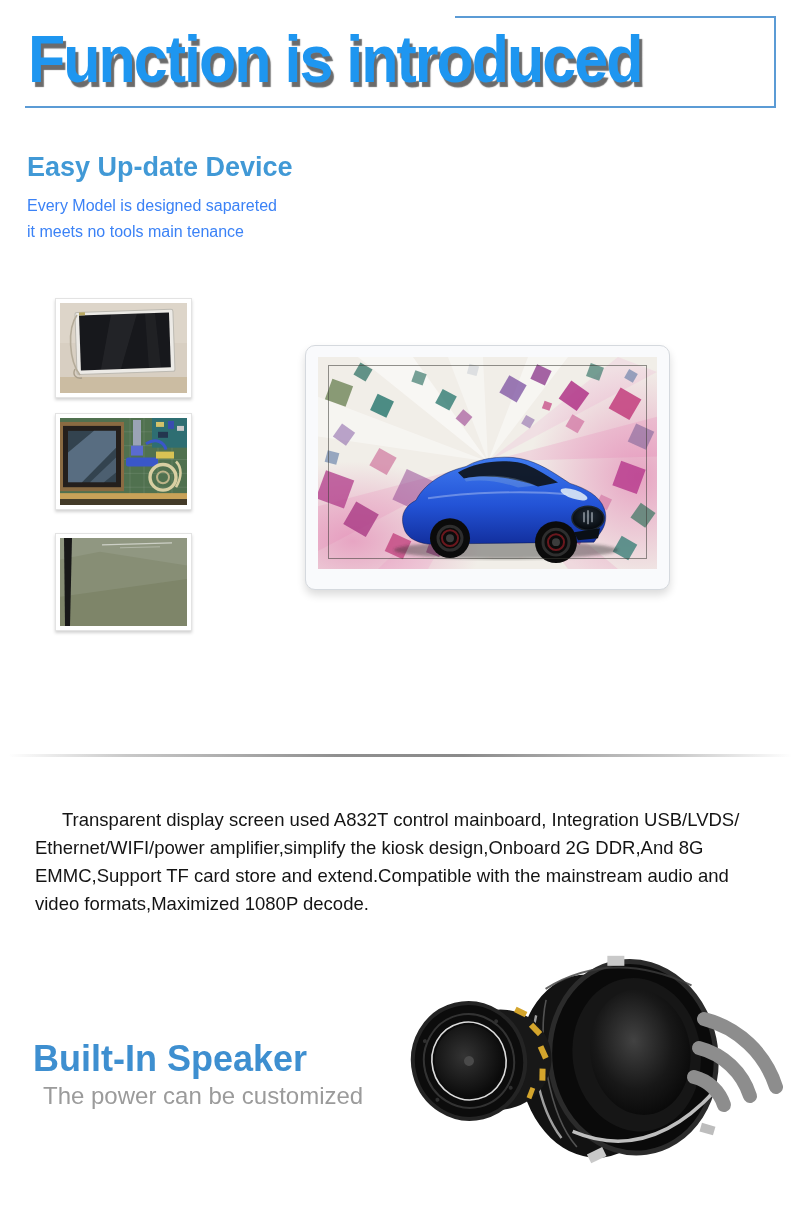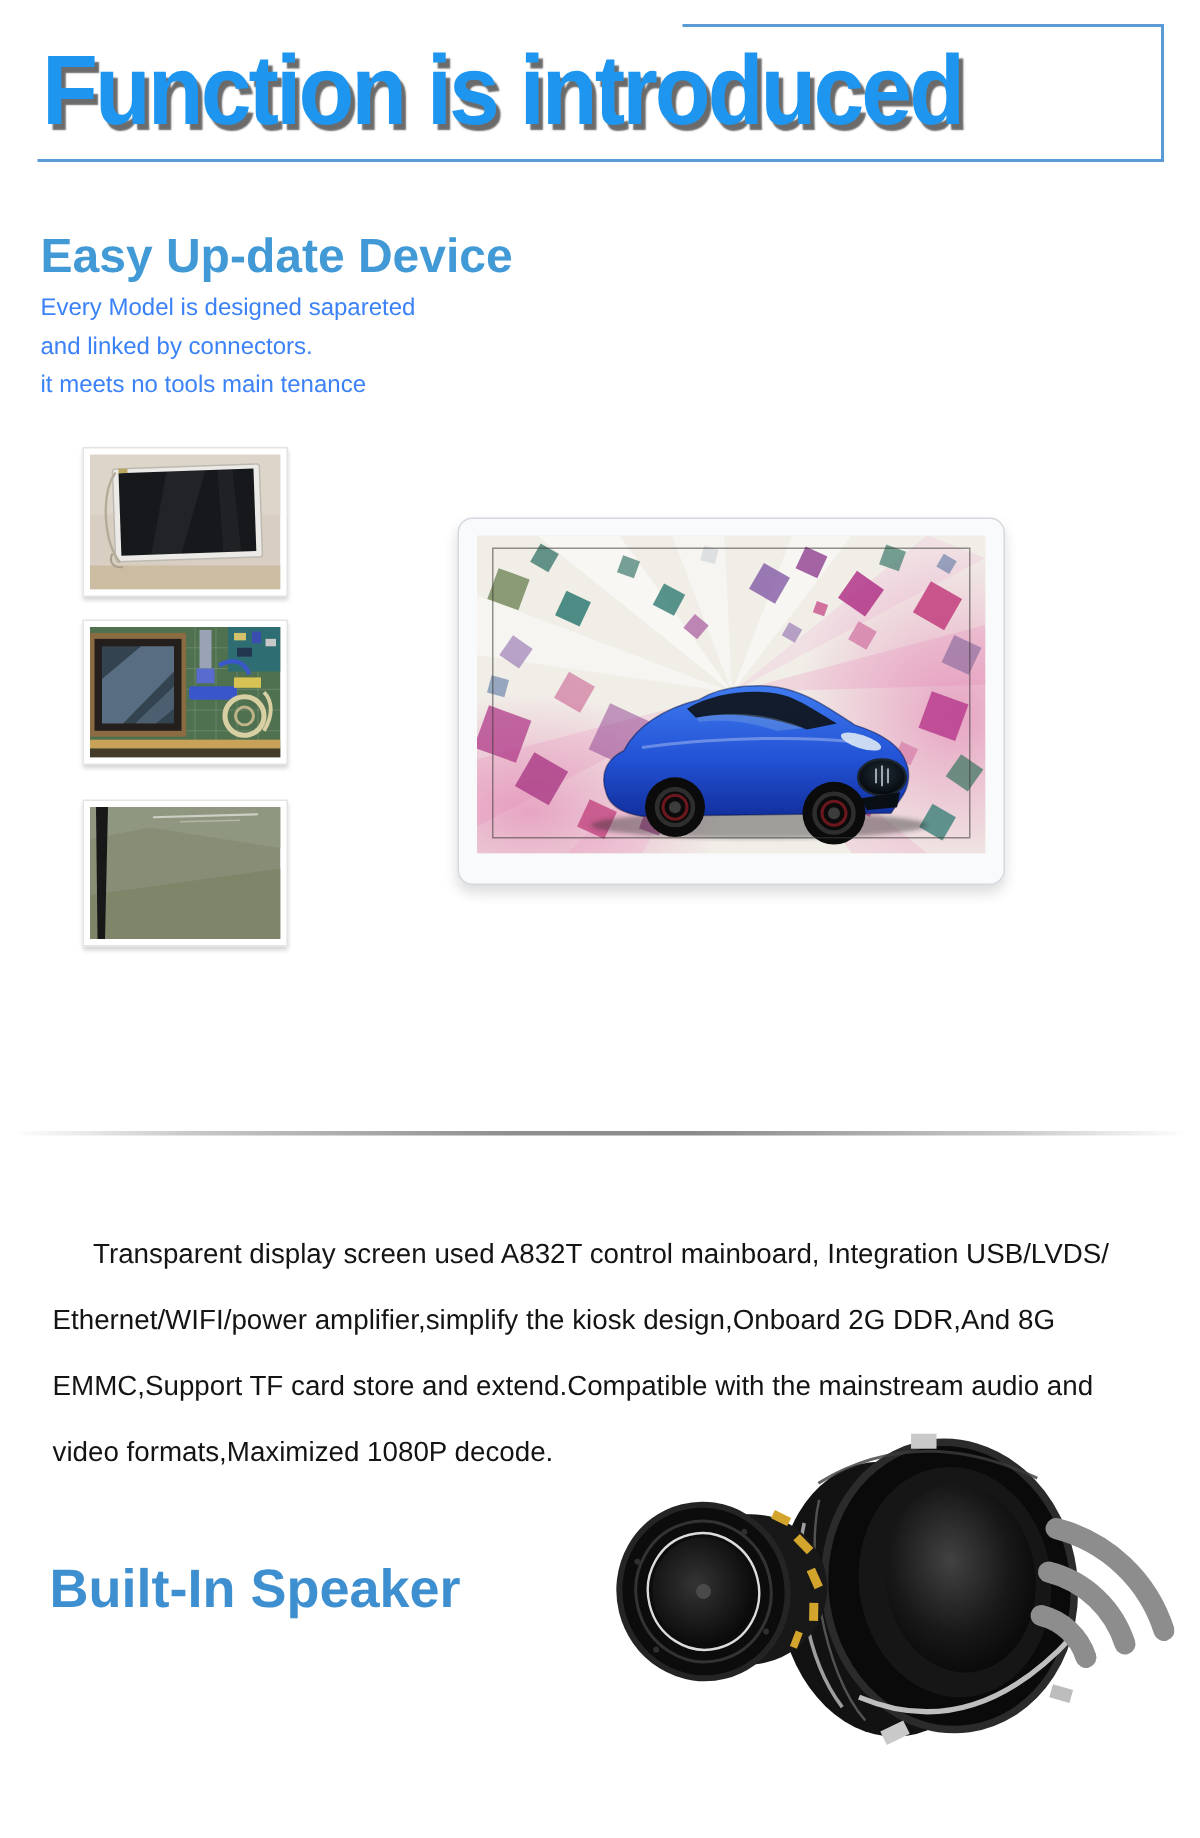--- a/index.html
+++ b/index.html
@@ -23,21 +23,21 @@
     position:absolute; left:28px; top:22px; width:740px;
     font-size:61px; font-weight:700; letter-spacing:-2px;
     color:#1e96f0; white-space:nowrap;
     text-shadow:3px 4px 1px rgba(70,70,70,0.8);
     transform:scaleY(1.08); transform-origin:left top;
   }
 
   
   .section-heading {
     position:absolute; left:27px; top:152px;
-    font-size:32px; color:#4199d6; white-space:nowrap;
+    font-size:27px; color:#4199d6; white-space:nowrap;
   }
   .section-desc {
     position:absolute; left:27px; top:193px;
     font-size:16px; color:#3b82f6; line-height:25.5px; white-space:nowrap;
   }
   .section-desc span { display:block; }
 
   
   .thumb {
     position:absolute; left:55px; width:137px; background:#ffffff;
@@ -73,21 +73,21 @@
       #8f8f8f 42%, #8a8a8a 58%, rgba(135,135,135,0.45) 85%,
       rgba(150,150,150,0) 100%);
     border-radius:2px;
   }
 
   
   .spec {
     position:absolute; left:35px; top:806px; width:752px;
     font-size:18.5px; color:#141414; line-height:28px;
   }
-  .spec span { display:block; white-space:nowrap;margin-top:16px; }
+  .spec span { display:block; white-space:nowrap; }
   .spec span:first-child { text-indent:27px; }
 
   
   .speaker-heading {
     position:absolute; left:33px; top:1038px;
     font-size:36px; color:#3e8fd0; white-space:nowrap;
   }
   .speaker-sub {
     position:absolute; left:43px; top:1082px;
     font-size:24px; color:#9b9b9b; white-space:nowrap;
@@ -102,21 +102,20 @@
 
 <div class="page">
 
   <div class="hdr-box-top"></div>
   <h1 class="page-title">Function is introduced</h1>
   <div class="hdr-underline"></div>
 
   <h2 class="section-heading">Easy Up-date Device</h2>
   <div class="section-desc">
     <span>Every Model is designed sapareted</span>
-    <span>and linked by connectors.</span>
     <span>it meets no tools main tenance</span>
   </div>
 
   <div class="thumb thumb-1">
     <svg viewBox="0 0 127 90" preserveAspectRatio="none">
       <rect x="0" y="0" width="127" height="90" fill="#d8cfc2"></rect>
       <rect x="0" y="0" width="127" height="40" fill="#ddd5c9"></rect>
       <rect x="0" y="74" width="127" height="16" fill="#cbbca2"></rect>
       <g transform="rotate(-2 63 40)">
         <rect x="16" y="8" width="98" height="62" rx="2" fill="#eceae6" stroke="#bdbab2" stroke-width="1"></rect>
@@ -284,20 +283,21 @@
   <div class="divider"></div>
 
   <div class="spec">
     <span>Transparent display screen used A832T control mainboard, Integration USB/LVDS/</span>
     <span>Ethernet/WIFI/power amplifier,simplify the kiosk design,Onboard 2G DDR,And 8G</span>
     <span>EMMC,Support TF card store and extend.Compatible with the mainstream audio and</span>
     <span>video formats,Maximized 1080P decode.</span>
   </div>
 
   <h2 class="speaker-heading">Built-In Speaker</h2>
+  <div class="speaker-sub">The power can be customized</div>
 
   <div class="speaker-art">
     <svg viewBox="0 0 390 215">
       <defs>
         <radialGradient id="coneBig" cx="45%" cy="40%" r="65%">
           <stop offset="0%" stop-color="#424242"></stop>
           <stop offset="60%" stop-color="#181818"></stop>
           <stop offset="100%" stop-color="#070707"></stop>
         </radialGradient>
         <radialGradient id="coneSm" cx="45%" cy="42%" r="65%">

